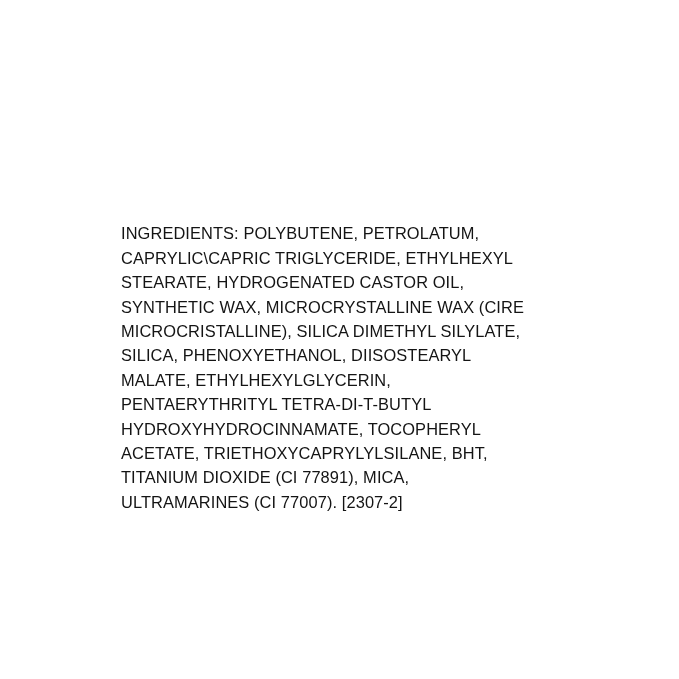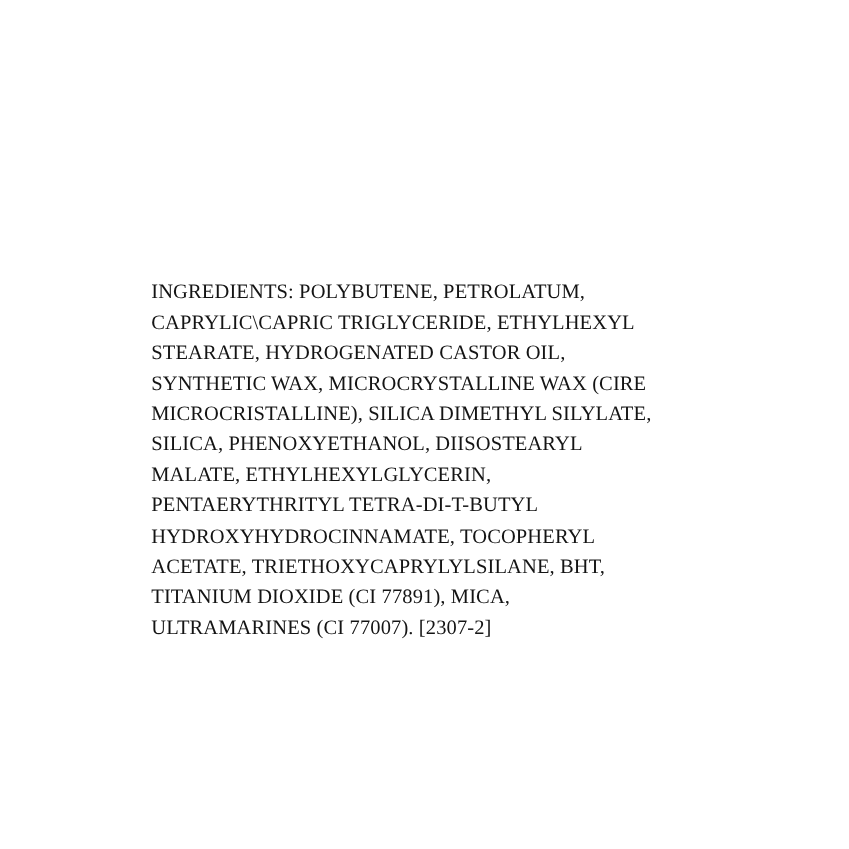--- a/index.html
+++ b/index.html
@@ -20,21 +20,21 @@
     height: 679px;
     background: #ffffff;
   }
   .ingredients-block {
     position: absolute;
     left: 121px;
     top: 205px;
     width: 470px;
   }
   .ingredients-text {
-    font-family: Liberation Serif, serif;
+    font-family: Liberation Sans, sans-serif;
     font-size: 16.4px;
     line-height: 24.4px;
     letter-spacing: 0.1px;
     color: #141414;
     white-space: pre-line;
     text-align: left;
   }
 </style>
 </head>
 <body>

